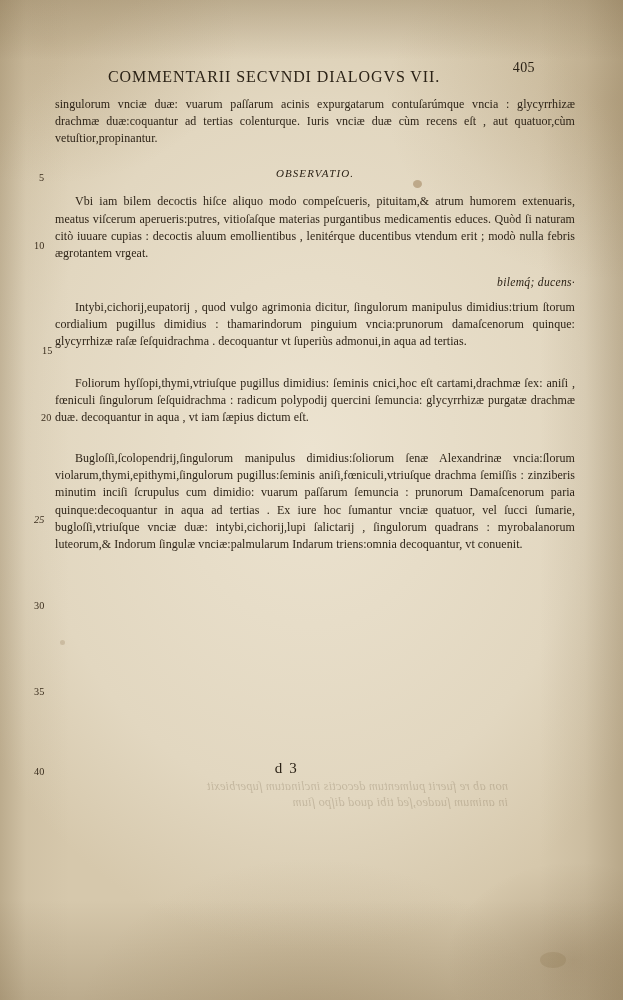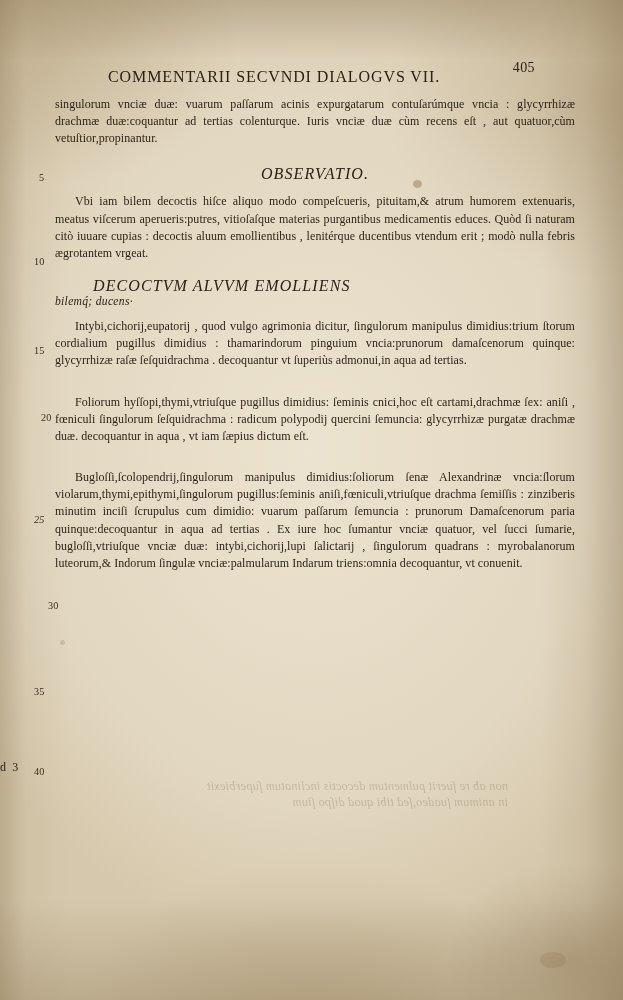--- a/index.html
+++ b/index.html
@@ -100,37 +100,37 @@
     letter-spacing: 0.05px;
   }
   p.body.indent { text-indent: 20px; }
 
   .gap-s { height: 10px; }
   .gap-m { height: 14px; }
   .gap-l { height: 17px; }
 
   h2.head {
     margin: 0;
-    font-size: 16px;
+    font-size: 11px;
     line-height: 19px;
     font-style: italic;
     letter-spacing: 1.1px;
     text-align: center;
     font-weight: normal;
     color: #2b2216;
   }
   h2.head.left {
     text-align: left;
     padding-left: 38px;
   }
   .subhead {
     margin: 0;
     font-size: 11.6px;
     font-style: italic;
-    text-align: left;
+    text-align: right;
     color: #2b2216;
     letter-spacing: 0.3px;
   }
 
   
   .linenums {
     position: absolute;
     left: 0;
     top: 0;
     width: 623px;
@@ -142,22 +142,22 @@
     font-size: 10.2px;
     color: #3a2d1d;
     letter-spacing: 0.2px;
   }
 
   .catchline {
     position: absolute;
     left: 0;
     top: 760px;
     width: 573px;
-    text-align: left;
-    font-size: 12px;
+    text-align: center;
+    font-size: 15px;
     letter-spacing: 1.6px;
     color: #2b2216;
   }
 
   
   .spot {
     position: absolute;
     border-radius: 50%;
     pointer-events: none;
   }
@@ -188,21 +188,20 @@
       <div class="gap-l"></div>
 
       <h2 class="head">OBSERVATIO.</h2>
 
       <div class="gap-s"></div>
 
       <p class="body indent">Vbi iam bilem decoctis hiſce aliquo modo compeſcueris, pituitam,&amp; atrum humorem extenuaris, meatus viſcerum aperueris:putres, vitioſaſque materias purgantibus medicamentis educes. Quòd ſi naturam citò iuuare cupias : decoctis aluum emollientibus , lenitérque ducentibus vtendum erit ; modò nulla febris ægrotantem vrgeat.</p>
 
       <div class="gap-m"></div>
 
-      <h2 class="head left">DECOCTVM ALVVM EMOLLIENS</h2>
       <p class="subhead">bilemq́; ducens·</p>
 
       <div class="gap-s"></div>
 
       <p class="body indent">Intybi,cichorij,eupatorij , quod vulgo agrimonia dicitur, ſingulorum manipulus dimidius:trium ſtorum cordialium pugillus dimidius : thamarindorum pinguium vncia:prunorum damaſcenorum quinque: glycyrrhizæ raſæ ſeſquidrachma . decoquantur vt ſuperiùs admonui,in aqua ad tertias.</p>
 
       <div class="gap-m"></div>
 
 
       <div class="gap-s"></div>
@@ -215,23 +214,23 @@
       <div class="gap-s"></div>
 
       <p class="body indent">Bugloſſi,ſcolopendrij,ſingulorum manipulus dimidius:ſoliorum ſenæ Alexandrinæ vncia:ſlorum violarum,thymi,epithymi,ſingulorum pugillus:ſeminis aniſi,fœniculi,vtriuſque drachma ſemiſſis : zinziberis minutim inciſi ſcrupulus cum dimidio: vuarum paſſarum ſemuncia :  prunorum Damaſcenorum paria quinque:decoquantur in aqua ad tertias . Ex iure hoc ſumantur vnciæ quatuor, vel ſucci ſumarie, bugloſſi,vtriuſque vnciæ duæ: intybi,cichorij,lupi ſalictarij , ſingulorum quadrans : myrobalanorum luteorum,&amp; Indorum ſingulæ vnciæ:palmularum Indarum triens:omnia decoquantur, vt conuenit.</p>
 
     </div>
 
     <div class="catchline">d  3</div>
 
     <div class="linenums">
       <div class="lnum" style="left:39px; top:172px;">5</div>
-      <div class="lnum" style="left:34px; top:256px;">10</div>
-      <div class="lnum" style="left:34px; top:345px;">15</div>
+      <div class="lnum" style="left:34px; top:240px;">10</div>
+      <div class="lnum" style="left:42px; top:345px;">15</div>
       <div class="lnum" style="left:41px; top:412px;">20</div>
       <div class="lnum" style="left:34px; top:514px;font-style:italic;">25</div>
-      <div class="lnum" style="left:48px; top:600px;">30</div>
+      <div class="lnum" style="left:34px; top:600px;">30</div>
       <div class="lnum" style="left:34px; top:686px;">35</div>
       <div class="lnum" style="left:34px; top:766px;">40</div>
     </div>
 
   </div>
 </div>
 
 </body></html>

